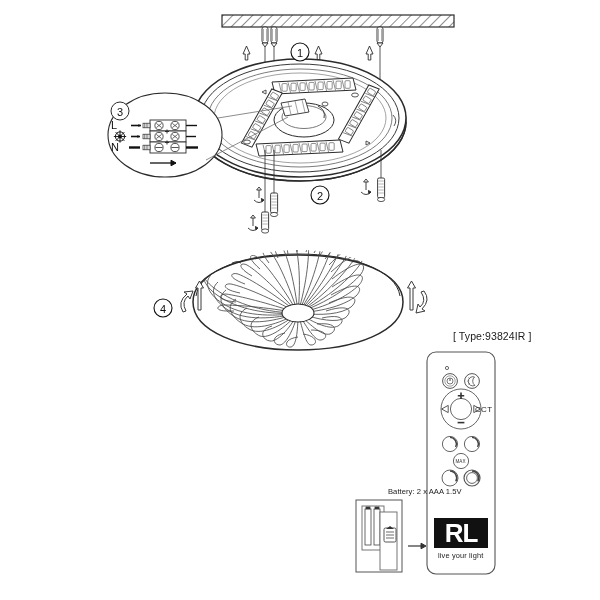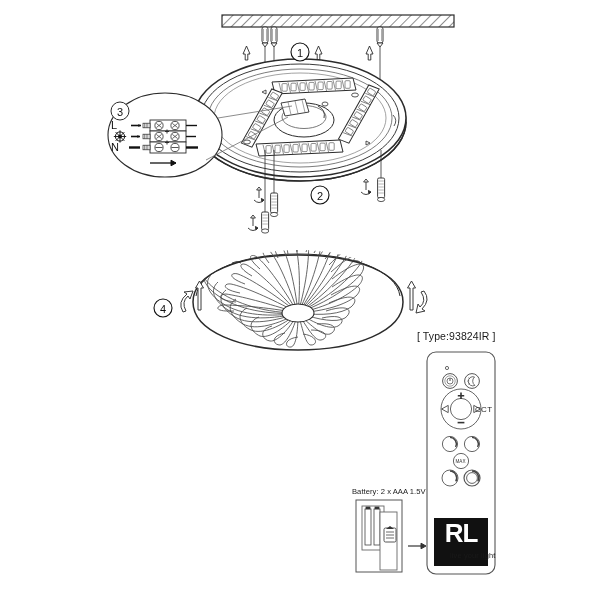--- a/index.html
+++ b/index.html
@@ -22,33 +22,34 @@
     left: 0;
     top: 0;
     width: 600px;
     height: 600px;
   }
   .lbl {
     position: absolute;
     color: #1a1a1a;
     white-space: nowrap;
     line-height: 1;
+    margin-left: 36px;
   }
   .type-label {
     font-size: 10.5px;
     letter-spacing: 0.1px;
   }
   .battery-label {
     font-size: 7.6px;
     letter-spacing: 0.05px;
   }
   .rl-box {
     position: absolute;
     width: 54px;
-    height: 48px;
+    height: 30px;
     background: #111111;
     color: #ffffff;
     font-weight: bold;
     font-size: 26px;
     letter-spacing: -1px;
     text-align: center;
     line-height: 30px;
     font-family: "Liberation Sans", sans-serif;
   }
   .rl-tag {
@@ -563,15 +564,15 @@
 
   <div class="lbl type-label" style="left:417px; top:331px;">[ Type:93824IR ]</div>
 
   <div class="cct-txt" style="left:450px; top:405px;margin-left:25px;">CCT</div>
 
   <div class="max-txt" style="left:455.5px; top:459px;">MAX</div>
 
   <div class="lbl battery-label" style="left:352px; top:488px;">Battery: 2 x AAA 1.5V</div>
 
   <div class="rl-box" style="left:434px; top:518px;">RL</div>
-  <div class="rl-tag" style="left:450px; top:551px;">live your light</div>
+  <div class="rl-tag" style="left:438px; top:551px;">live your light</div>
 
 </div>
 
 </body></html>

